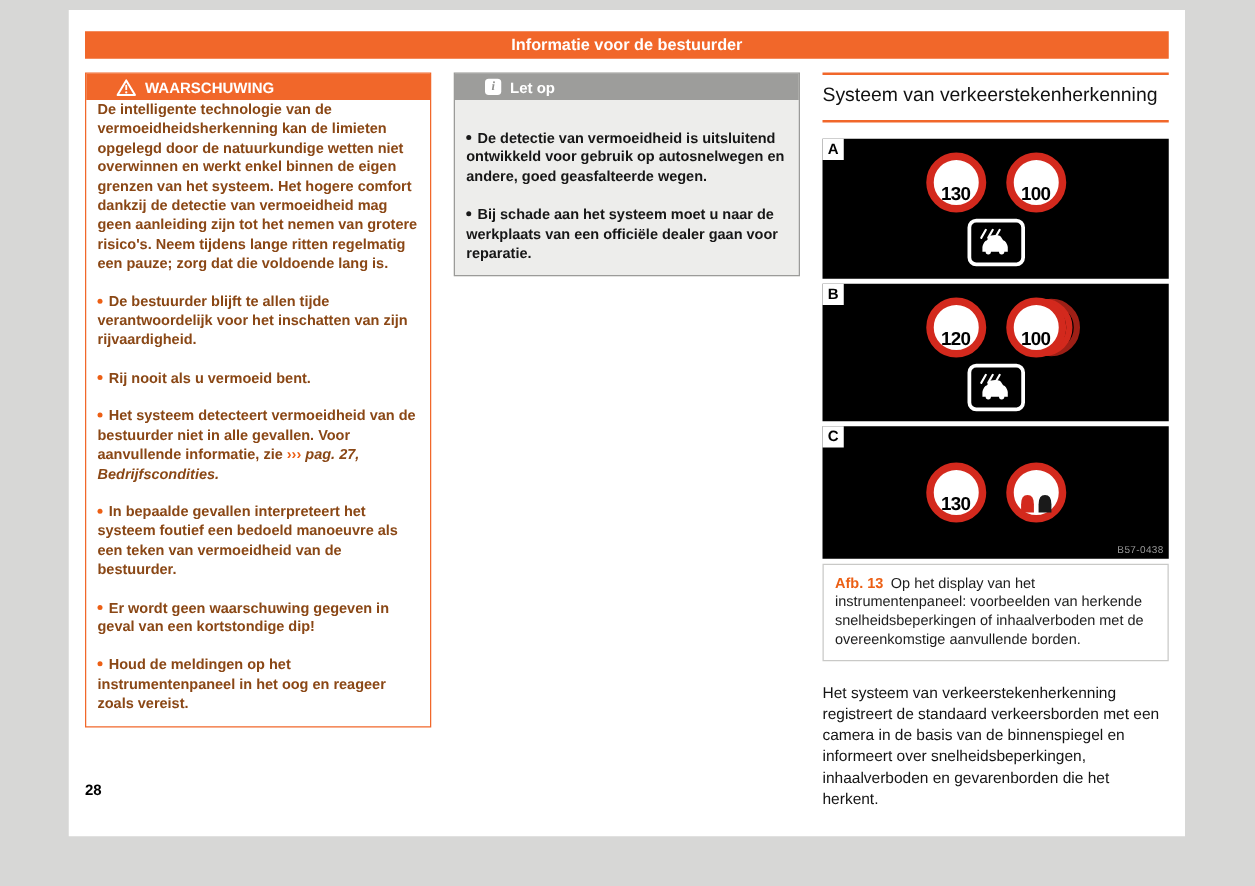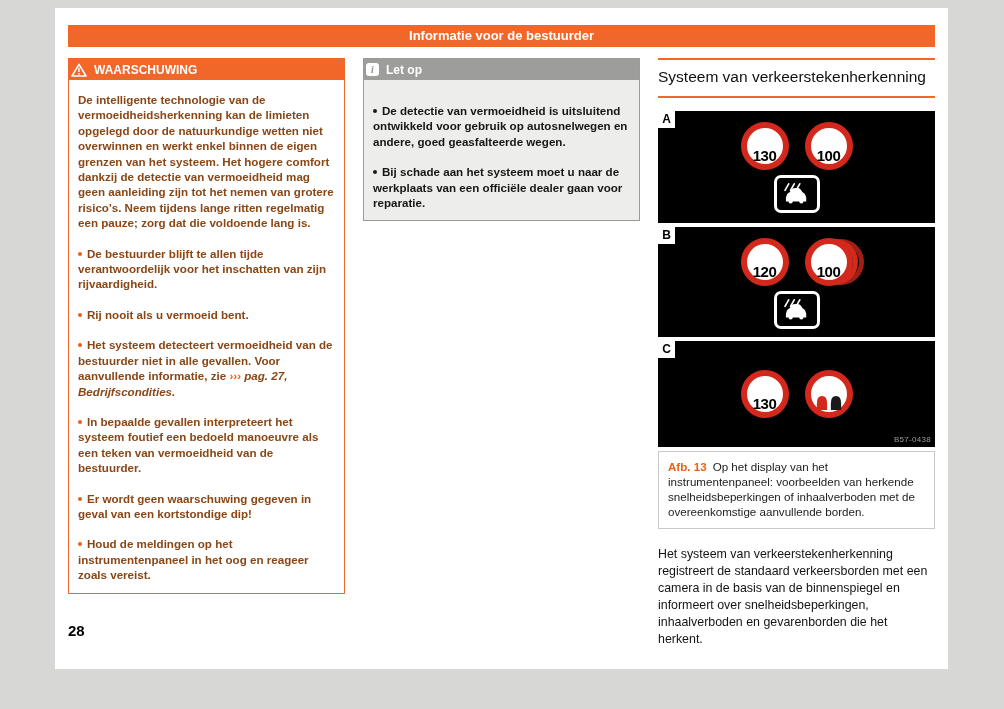--- a/index.html
+++ b/index.html
@@ -25,25 +25,25 @@
   .columns {
     position: absolute; left: 13px; right: 13px; top: 50px;
     display: flex; gap: 18px; align-items: flex-start;
   }
   .col { flex: 1 1 0; min-width: 0; }
 
   
   .warn-box { border: 1px solid #f1672a; }
   .box-head {
     height: 21px; display: flex; align-items: center; gap: 7px;
-    padding: 0 2px; color: #fff; font-weight: 700; font-size: 12px;
+    padding: 0 24px; color: #fff; font-weight: 700; font-size: 12px;
   }
   .warn-box .box-head { background: #f1672a; }
   .warn-body {
-    padding: 12px 9px 10px; color: #8a4715; font-weight: 700;
+    padding: 0 9px 10px; color: #8a4715; font-weight: 700;
     font-size: 11.6px; line-height: 15.4px; hyphens: auto;
   }
   .warn-body p.intro { margin: 0 0 6px; }
   .wi { margin: 15px 0 6px; }
   .wi:last-child { margin-bottom: 0; }
   .dot { display: inline-block; width: 4px; height: 4px; border-radius: 50%; margin: 0 5px 2px 0; }
   .dot.o { background: #ec5f14; }
   .dot.k { background: #1a1a1a; }
   .arrows { color: #ec5f14; font-weight: 700; }
   .ref-i { font-style: italic; }
@@ -101,21 +101,21 @@
   }
   .img-code { position: absolute; right: 4px; bottom: 3px; color: #9a9a9a; font-size: 8px; letter-spacing: .3px; }
 
   .caption {
     border: 1px solid #c9c9c7; margin-top: 4px; padding: 7px 9px 9px;
     font-size: 11.6px; line-height: 15px; color: #1c1c1c; hyphens: auto;
   }
   .cap-label { color: #ec5f14; font-weight: 700; margin-right: 6px; }
   .sec-body { margin: 17px 0 0; font-size: 12.4px; line-height: 17px; color: #141414; hyphens: auto; }
 
-  .page-num { position: absolute; left: 13px; bottom: 30px; font-size: 15px; font-weight: 700; color: #000; }
+  .page-num { position: absolute; left: 13px; bottom: 30px; font-size: 12px; font-weight: 700; color: #000; }
 </style>
 </head>
 <body>
 
 <div class="page">
 
   <div class="title-bar">
     <span>Informatie voor de bestuurder</span>
   </div>
 

